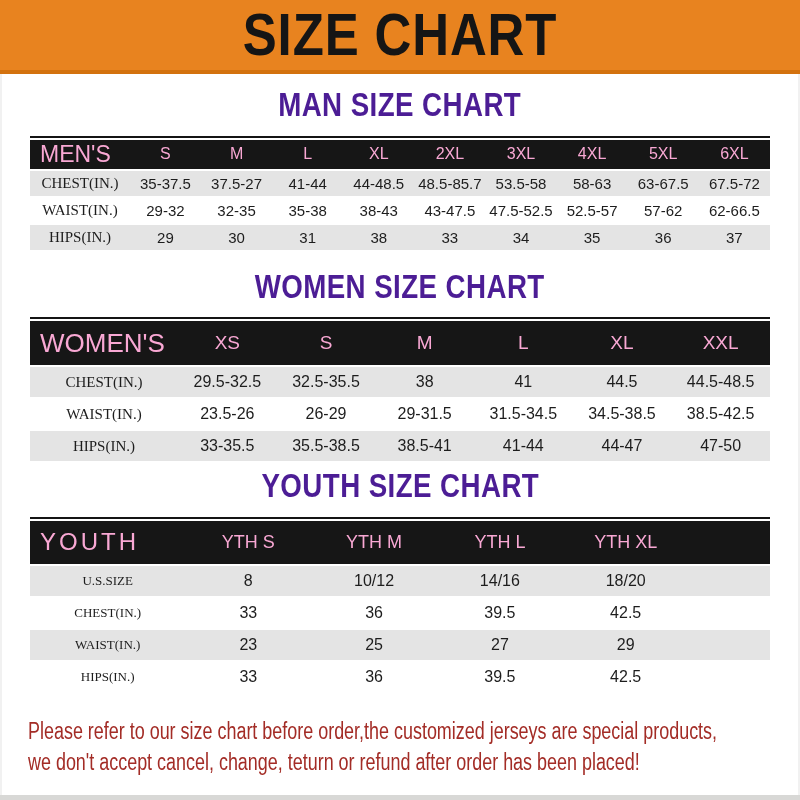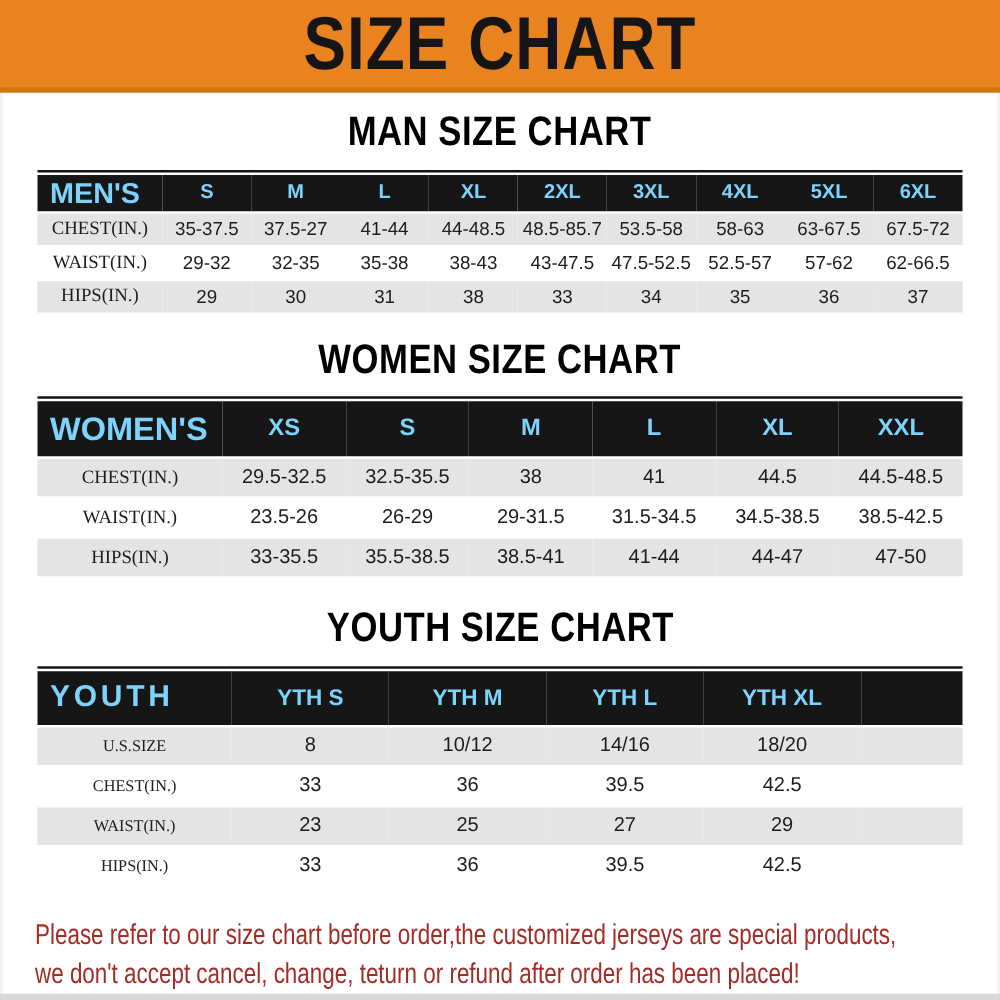--- a/index.html
+++ b/index.html
@@ -12,36 +12,36 @@
   
   .banner{
     height:70px;background:#E8831F;border-bottom:4px solid #d3720e;
     display:flex;align-items:center;justify-content:center;
   }
   .banner-title{
     display:inline-block;font-size:60px;font-weight:800;color:#151515;
     line-height:1;transform:scaleX(0.85);letter-spacing:1px;white-space:nowrap;
   }
   
-  .section-title{text-align:center;color:#000000;}
+  .section-title{text-align:center;color:#4c1d95;}
   .section-title span{
     display:inline-block;font-size:33px;font-weight:800;line-height:1.05;
     transform:scaleX(0.84);letter-spacing:0.5px;white-space:nowrap;
   }
   .t-men{margin-top:14px;}
   .t-women{margin-top:18px;}
-  .t-youth{margin-top:22px;}
+  .t-youth{margin-top:6px;}
   
   table.size-table{
     width:740px;margin:13px auto 0 auto;
     border-collapse:separate;border-spacing:0 2px;table-layout:fixed;
     border-top:2px solid #141414;
   }
   .size-table thead th{
-    background:#161616;color:#7dd3fc;font-weight:bold;text-align:center;
+    background:#161616;color:#f9a8d4;font-weight:normal;text-align:center;
     padding:0;white-space:nowrap;overflow:hidden;
   }
   .size-table thead th.row-label-h{text-align:left;padding-left:10px;}
   .size-table tbody td{
     color:#1d1d1d;text-align:center;padding:0;white-space:nowrap;overflow:hidden;
   }
   .size-table tbody tr:nth-child(odd) td{background:#E4E4E4;}
   .size-table tbody tr:nth-child(even) td{background:#ffffff;}
   .size-table tbody td.row-label{font-size:15px;font-family:Liberation Serif, serif;}
   

